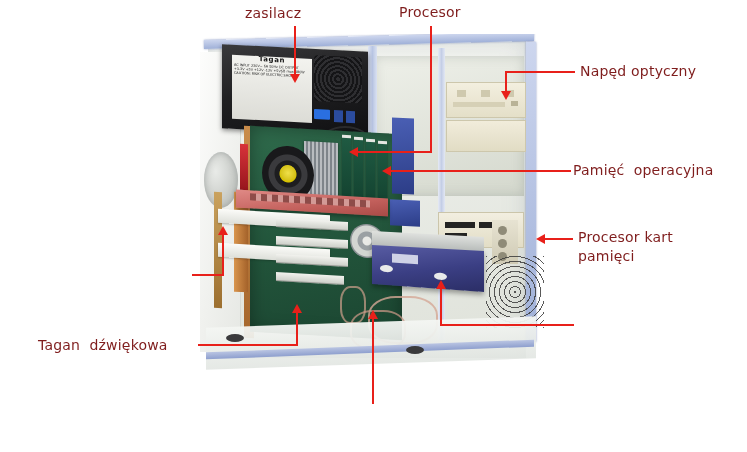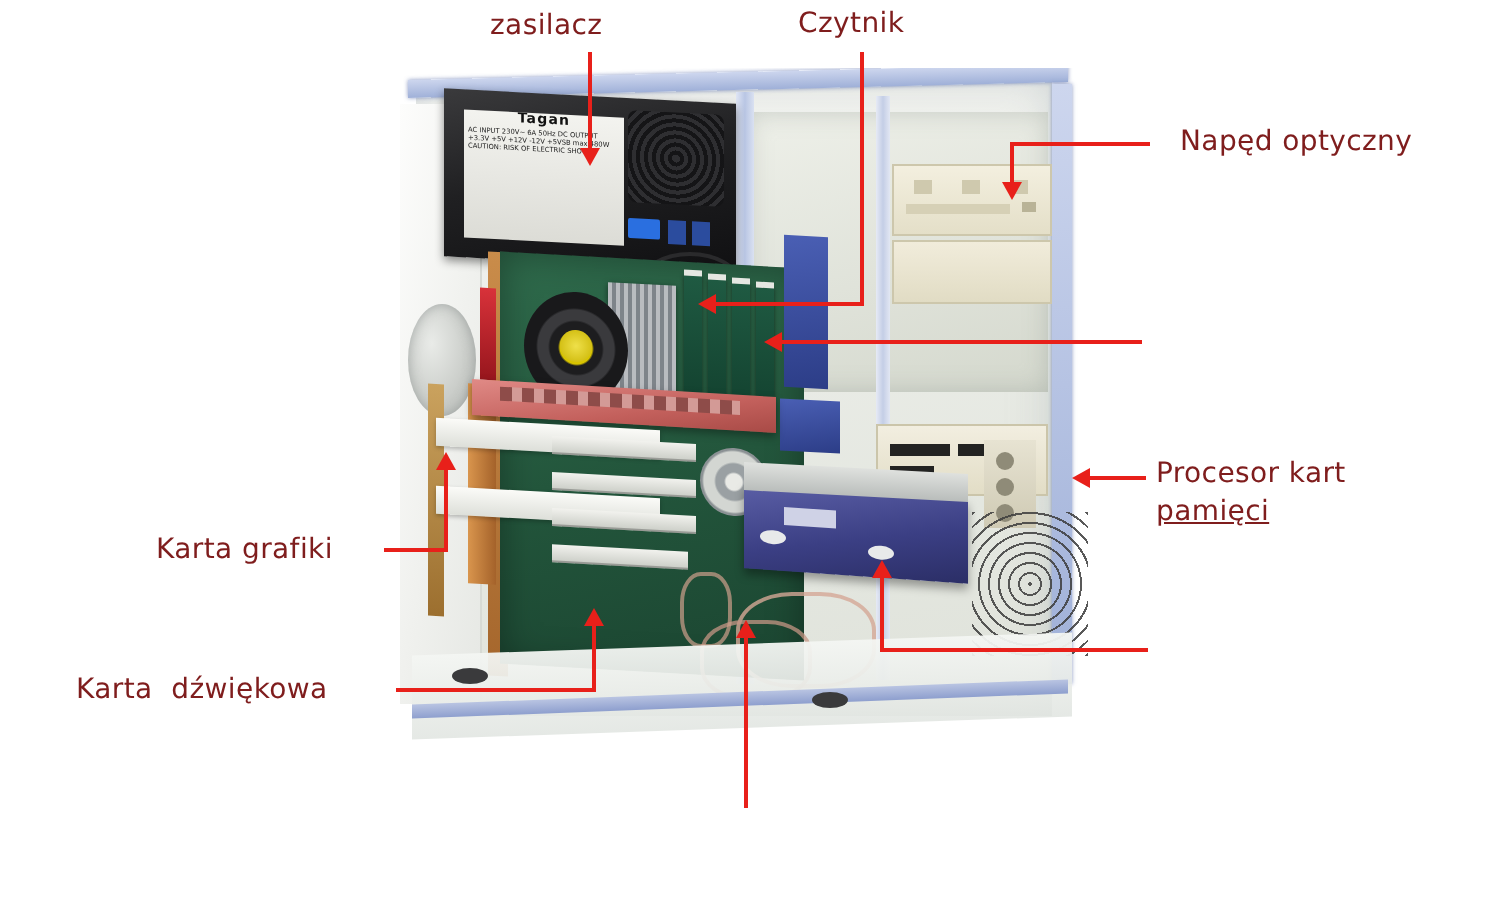--- a/index.html
+++ b/index.html
@@ -392,27 +392,27 @@
 
   <div class="ldr h" style="left:198px;top:344px;width:100px;"></div>
   <div class="ldr v" style="left:296px;top:312px;height:34px;"></div>
   <div class="arrow up" style="left:292px;top:304px;"></div>
 
   <div class="ldr v" style="left:372px;top:318px;height:86px;"></div>
   <div class="arrow up" style="left:368px;top:310px;"></div>
 
   <div class="label" style="left:245px;top:4px;">zasilacz</div>
 
-  <div class="label" style="left:399px;top:3px;">Czytnik</div>
-
-  <div class="label" style="left:580px;top:62px;margin-left:10px;">Napęd optyczny</div>
-
+  <div class="label" style="left:399px;top:3px;">Procesor</div>
+
+  <div class="label" style="left:580px;top:62px;">Napęd optyczny</div>
+
+  <div class="label" style="left:573px;top:161px;">Pamięć  operacyjna</div>
 
   <div class="label" style="left:578px;top:228px;">Procesor kart</div>
-  <div class="label" style="left:578px;top:247px;text-decoration:underline;">pamięci</div>
-
-
-  <div class="label" style="left:78px;top:266px;">Karta grafiki</div>
-
-  <div class="label" style="left:38px;top:336px;">Karta  dźwiękowa</div>
+  <div class="label" style="left:578px;top:247px;">pamięci</div>
+
+
+
+  <div class="label" style="left:38px;top:336px;">Tagan  dźwiękowa</div>
 
 
 </div>
 
 </body></html>

